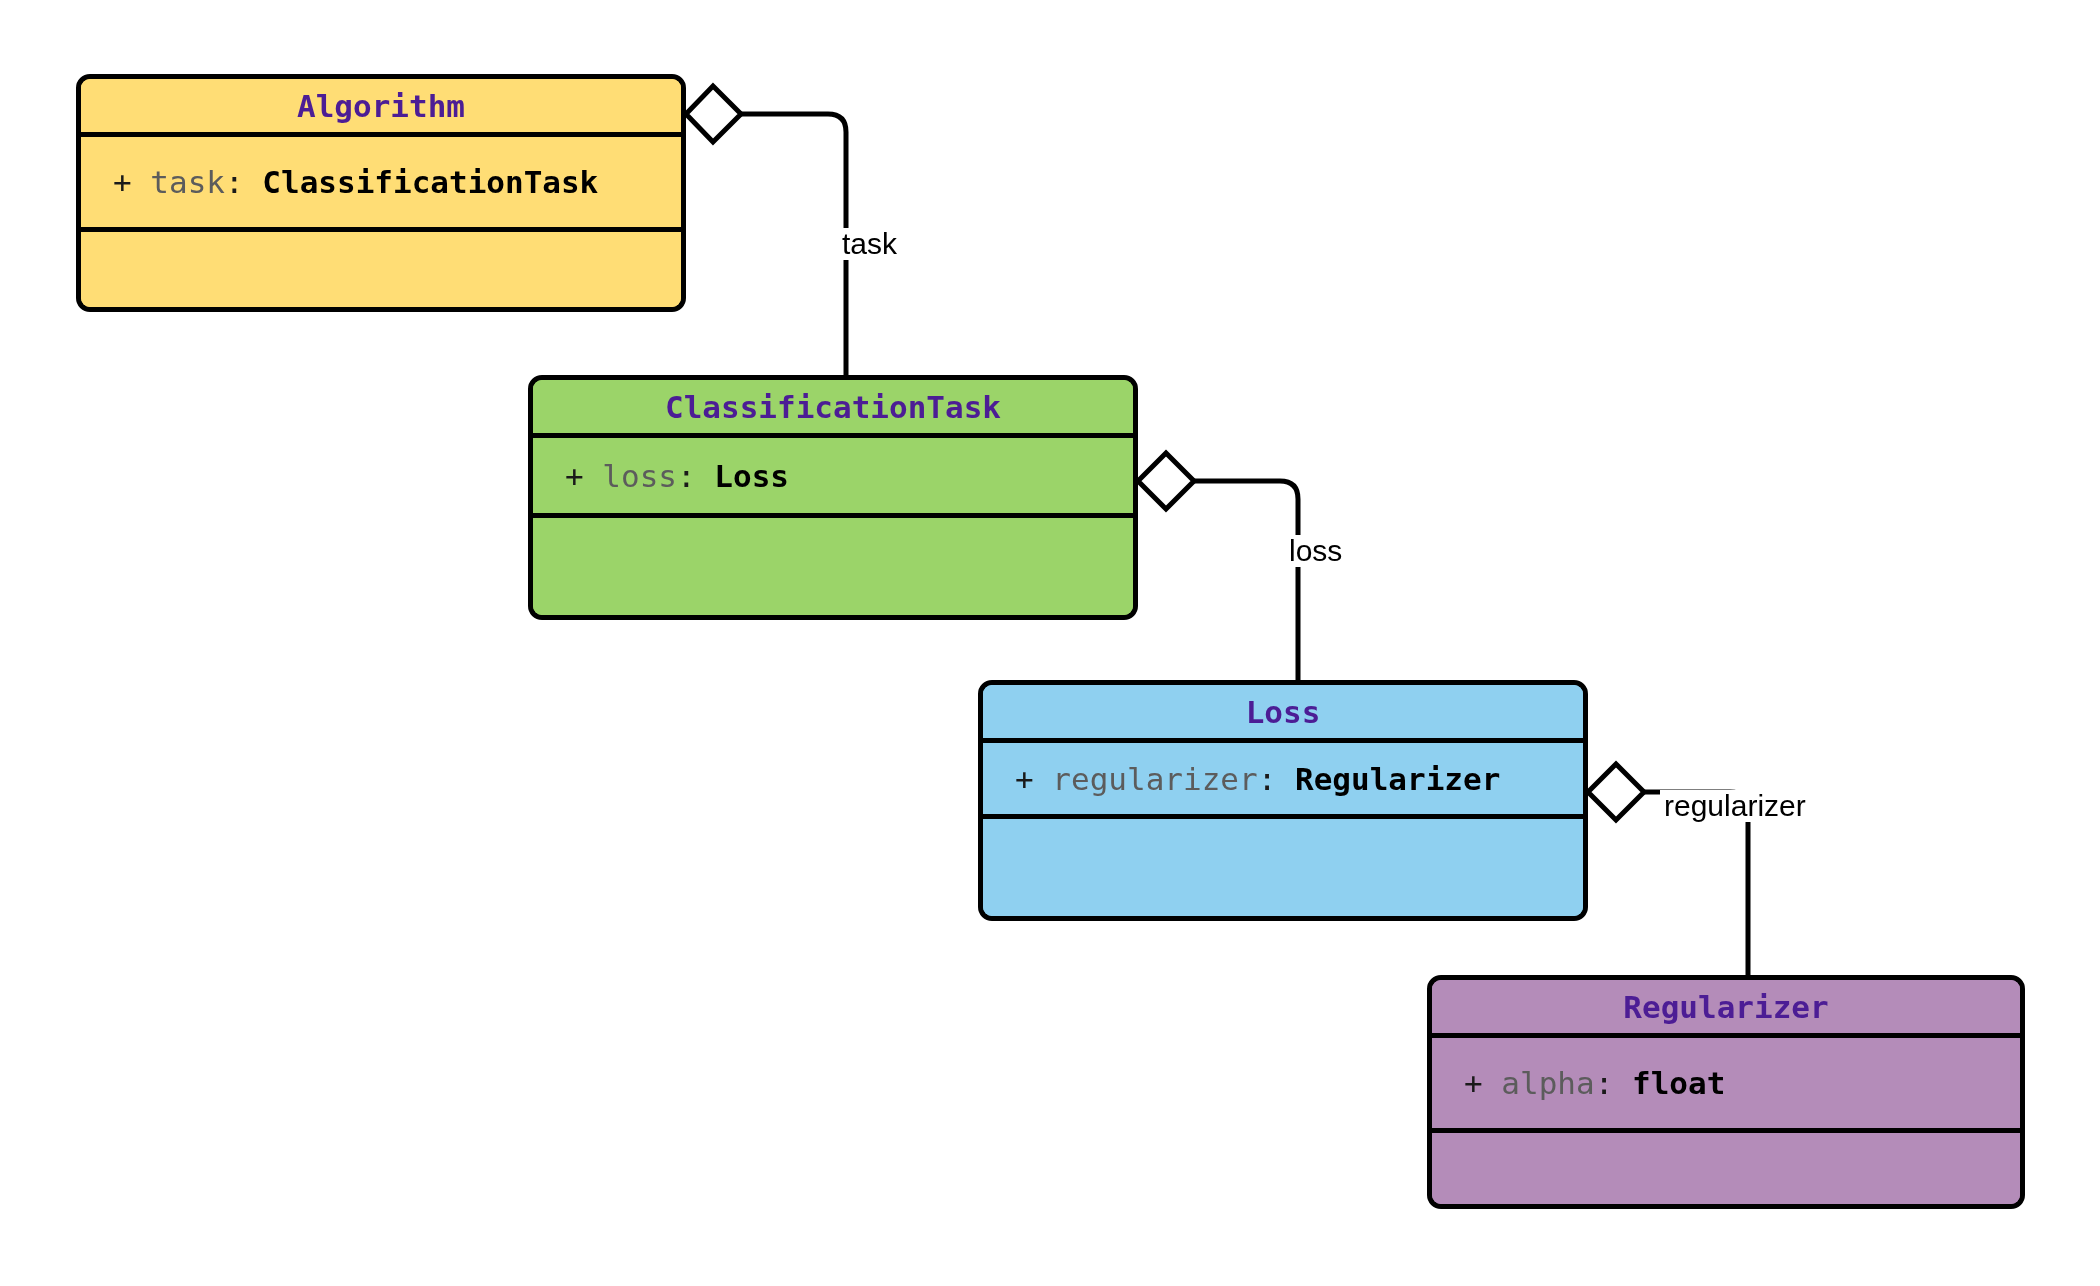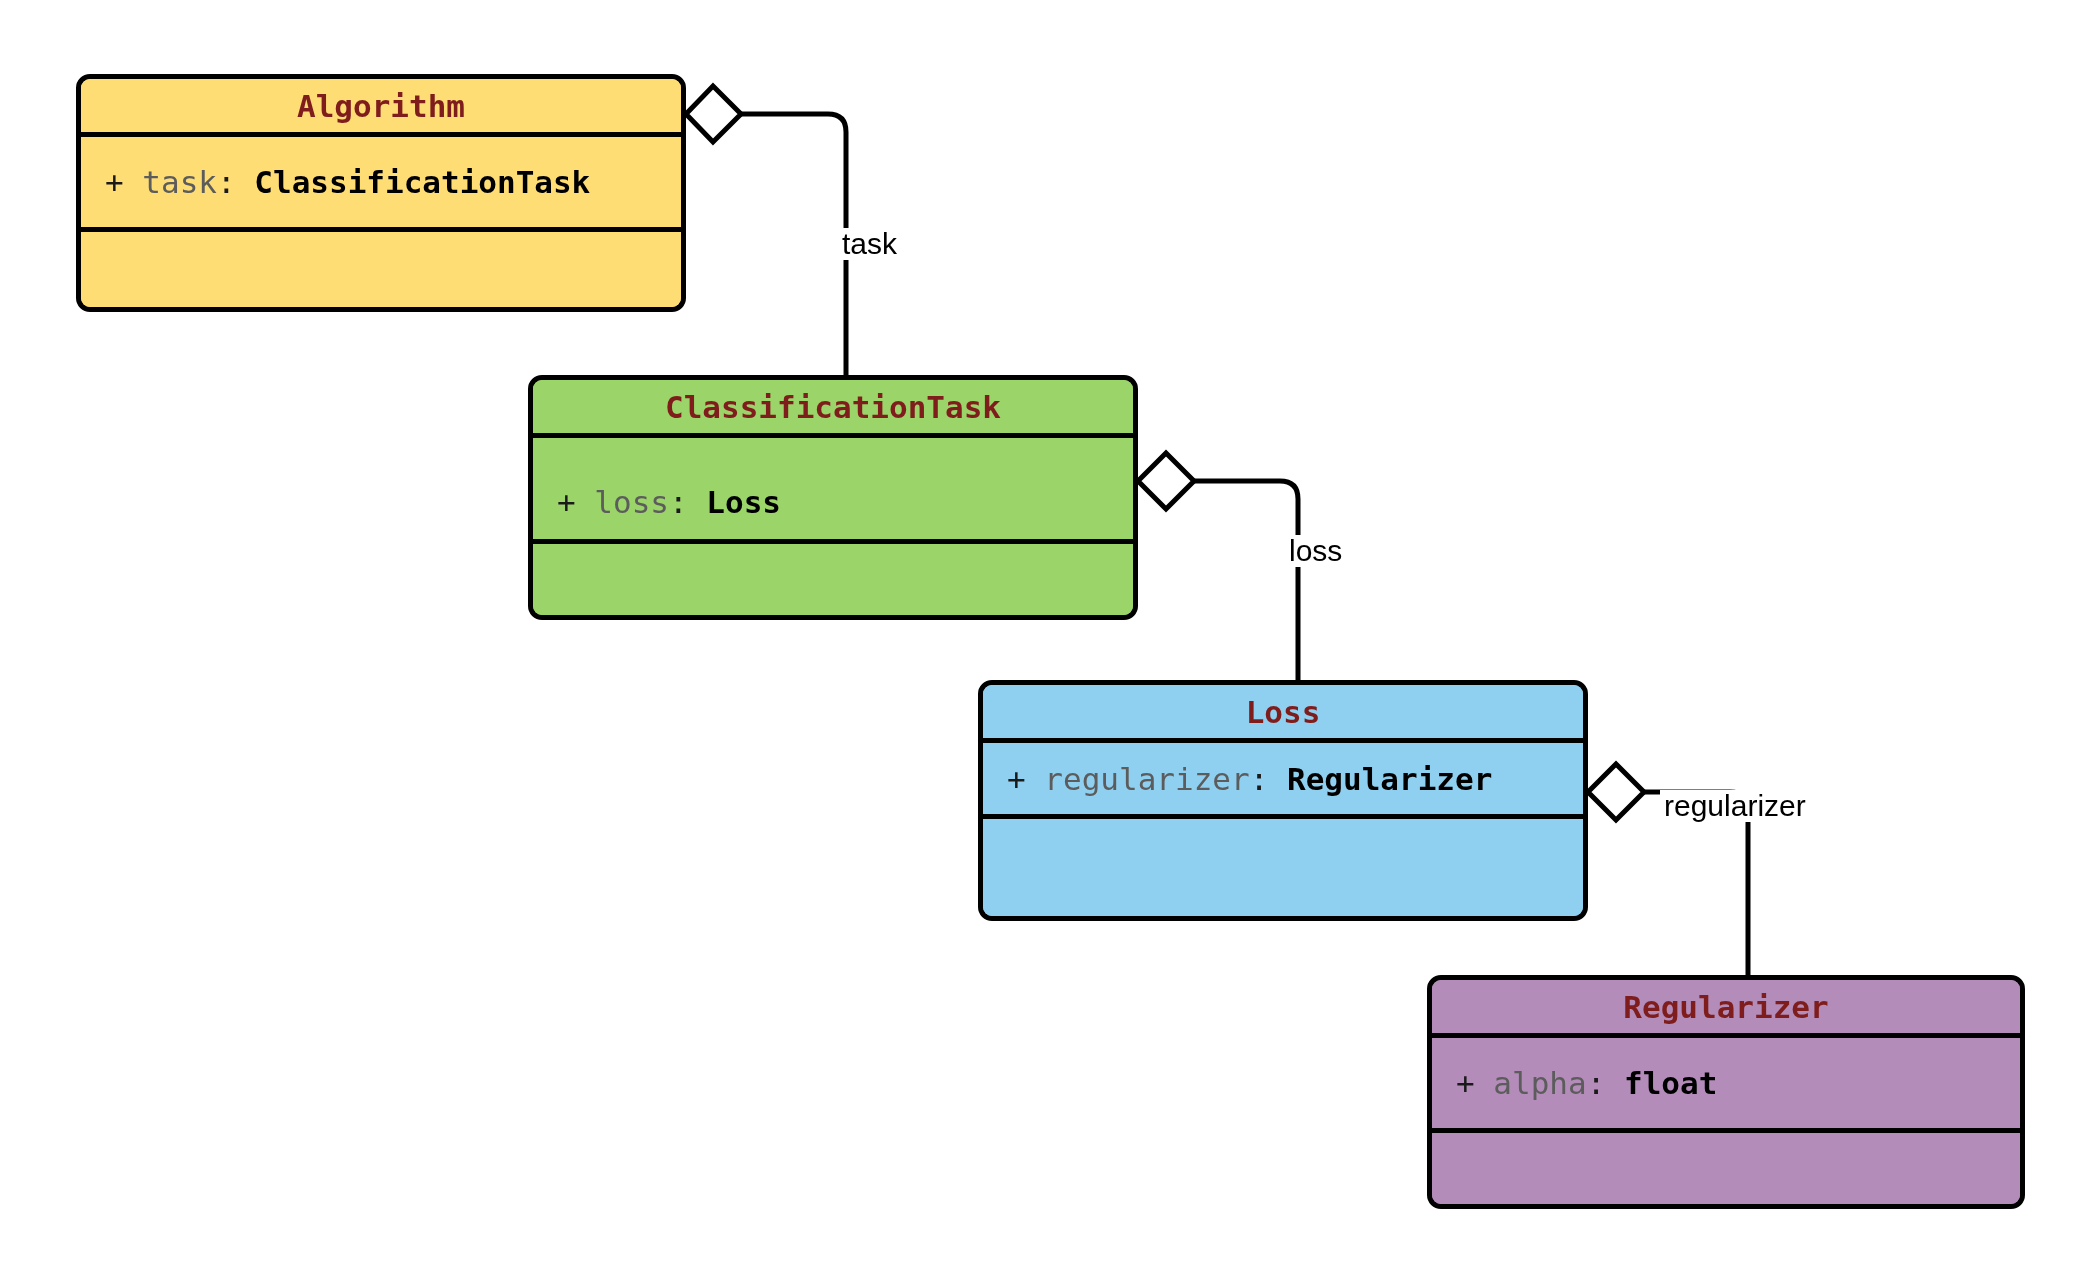--- a/index.html
+++ b/index.html
@@ -33,29 +33,29 @@
     flex-direction: column;
   }
   .uml-title {
     box-sizing: border-box;
     display: flex;
     align-items: center;
     justify-content: center;
     font-family: "DejaVu Sans Mono", "Liberation Mono", monospace;
     font-weight: bold;
     font-size: 31px;
-    color: #7f1d1d;
+    color: #4c1d95;
     letter-spacing: 0px;
     border-bottom: 5px solid #000000;
   }
   .uml-attrs {
     box-sizing: border-box;
     display: flex;
     align-items: center;
-    padding-left: 24px;
+    padding-left: 32px;
     border-bottom: 5px solid #000000;
     font-family: "DejaVu Sans Mono", "Liberation Mono", monospace;
     font-size: 31px;
     white-space: nowrap;
   }
   .uml-methods {
     box-sizing: border-box;
     flex: 1 1 auto;
   }
   .attr-vis {
@@ -108,21 +108,21 @@
   <div id="classes-layer">
       <div class="uml-class" style="left: 76px; top: 74px; width: 610px; height: 238px; background: rgb(255, 221, 117);">
         <div class="uml-title" style="height: 58px; background: rgb(255, 221, 117);">Algorithm</div>
         <div class="uml-attrs" style="height: 95px; background: rgb(255, 221, 117);">
           <div><span class="attr-vis">+</span>&nbsp;<span class="attr-name">task</span><span class="attr-colon">:</span>&nbsp;<span class="attr-type">ClassificationTask</span></div>
         </div>
         <div class="uml-methods" style="background: rgb(255, 221, 117);"></div>
       </div>
       <div class="uml-class" style="left: 528px; top: 375px; width: 610px; height: 245px; background: rgb(155, 212, 105);">
         <div class="uml-title" style="height: 58px; background: rgb(155, 212, 105);">ClassificationTask</div>
-        <div class="uml-attrs" style="height: 80px; background: rgb(155, 212, 105); margin-top: 26px;">
+        <div class="uml-attrs" style="height: 80px; background: rgb(155, 212, 105);">
           <div><span class="attr-vis">+</span>&nbsp;<span class="attr-name">loss</span><span class="attr-colon">:</span>&nbsp;<span class="attr-type">Loss</span></div>
         </div>
         <div class="uml-methods" style="background: rgb(155, 212, 105);"></div>
       </div>
       <div class="uml-class" style="left: 978px; top: 680px; width: 610px; height: 241px; background: rgb(143, 208, 240);">
         <div class="uml-title" style="height: 58px; background: rgb(143, 208, 240);">Loss</div>
         <div class="uml-attrs" style="height: 76px; background: rgb(143, 208, 240);">
           <div><span class="attr-vis">+</span>&nbsp;<span class="attr-name">regularizer</span><span class="attr-colon">:</span>&nbsp;<span class="attr-type">Regularizer</span></div>
         </div>
         <div class="uml-methods" style="background: rgb(143, 208, 240);"></div>

